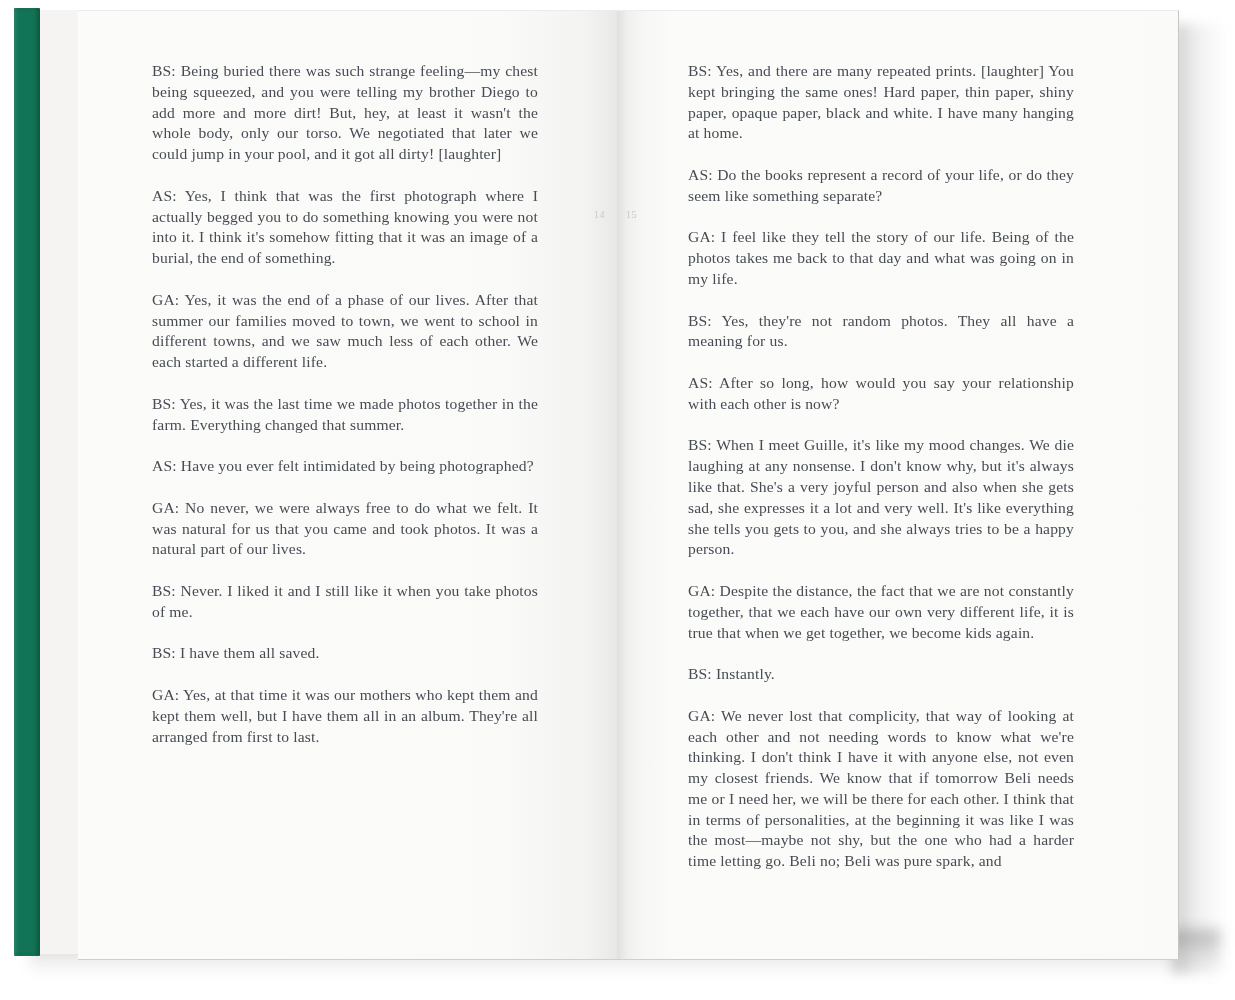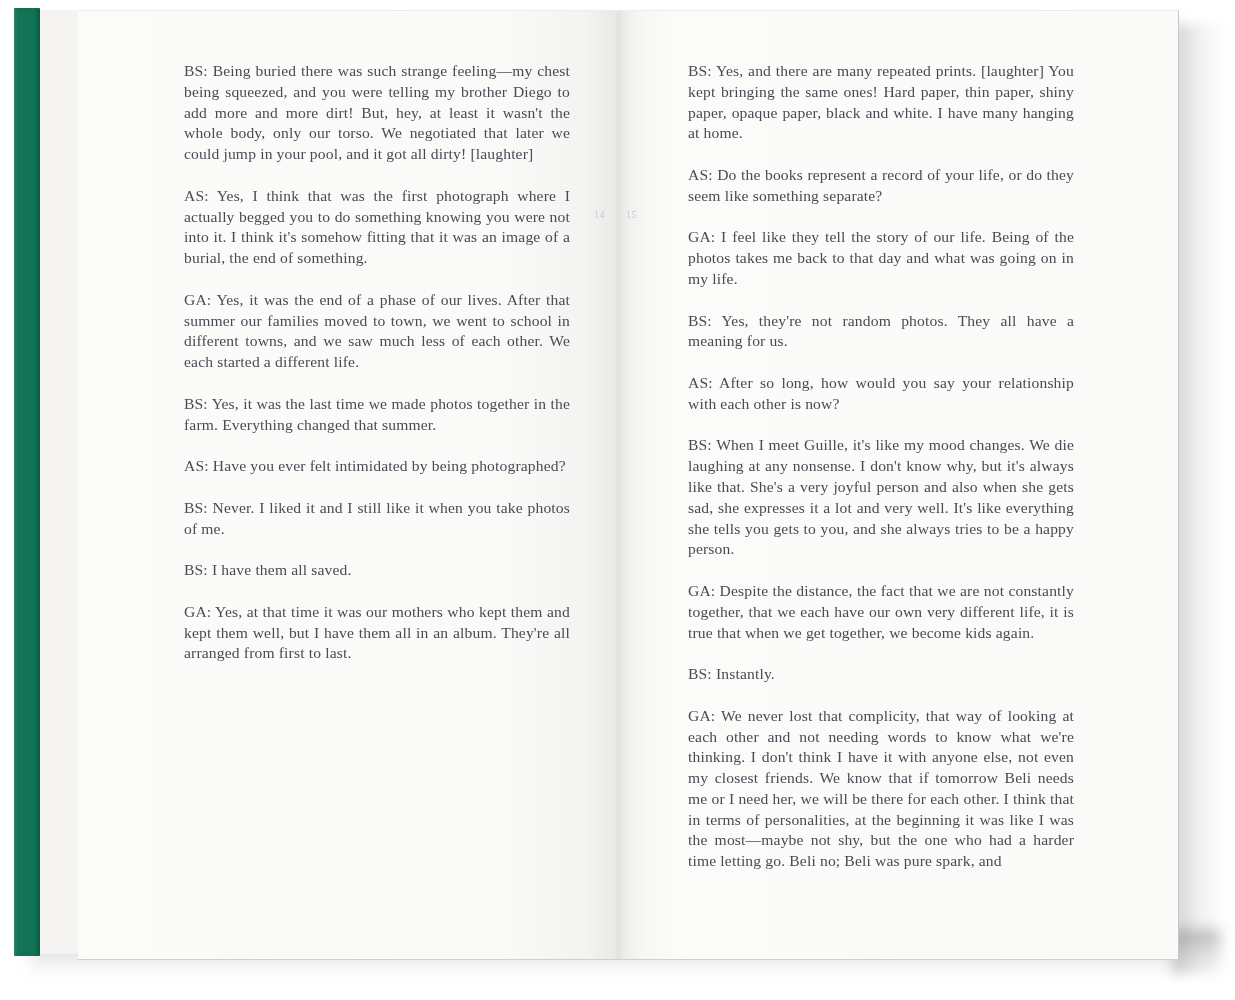--- a/index.html
+++ b/index.html
@@ -88,21 +88,21 @@
   .text-col {
     position: absolute;
     top: 50px;
     width: 386px;
     color: #474c54;
     font-size: 15.6px;
     line-height: 20.8px;
     text-align: justify;
     letter-spacing: 0.15px;
   }
-  .page.left  .text-col { left: 106px; }
+  .page.left  .text-col { left: 74px; }
   .page.right .text-col { left: 69px; }
   .text-col p {
     margin: 0 0 20.8px 0;
   }
   .text-col p:last-child { margin-bottom: 0; }
   
   .folio {
     position: absolute;
     top: 198px;
     font-size: 10px;
@@ -126,20 +126,21 @@
 
   <div class="pages">
 
     <div class="page left">
       <div class="text-col" id="left-col" style="color: rgb(71, 76, 84);">
           <p>BS: Being buried there was such strange feeling—my chest being squeezed, and you were telling my brother Diego to add more and more dirt! But, hey, at least it wasn't the whole body, only our torso. We negotiated that later we could jump in your pool, and it got all dirty! [laughter]</p>
           <p>AS: Yes, I think that was the first photograph where I actually begged you to do something knowing you were not into it. I think it's somehow fitting that it was an image of a burial, the end of something.</p>
           <p>GA: Yes, it was the end of a phase of our lives. After that summer our families moved to town, we went to school in different towns, and we saw much less of each other. We each started a different life.</p>
           <p>BS: Yes, it was the last time we made photos together in the farm. Everything changed that summer.</p>
           <p>AS: Have you ever felt intimidated by being photographed?</p>
+          <p>GA: No never, we were always free to do what we felt. It was natural for us that you came and took photos. It was a natural part of our lives.</p>
           <p>BS: Never. I liked it and I still like it when you take photos of me.</p>
           <p>BS: I have them all saved.</p>
           <p>GA: Yes, at that time it was our mothers who kept them and kept them well, but I have them all in an album. They're all arranged from first to last.</p>
         </div>
       <div class="folio left">14</div>
     </div>
 
     <div class="page right">
       <div class="text-col" id="right-col" style="color: rgb(71, 76, 84);">
           <p>BS: Yes, and there are many repeated prints. [laughter] You kept bringing the same ones! Hard paper, thin paper, shiny paper, opaque paper, black and white. I have many hanging at home.</p>

